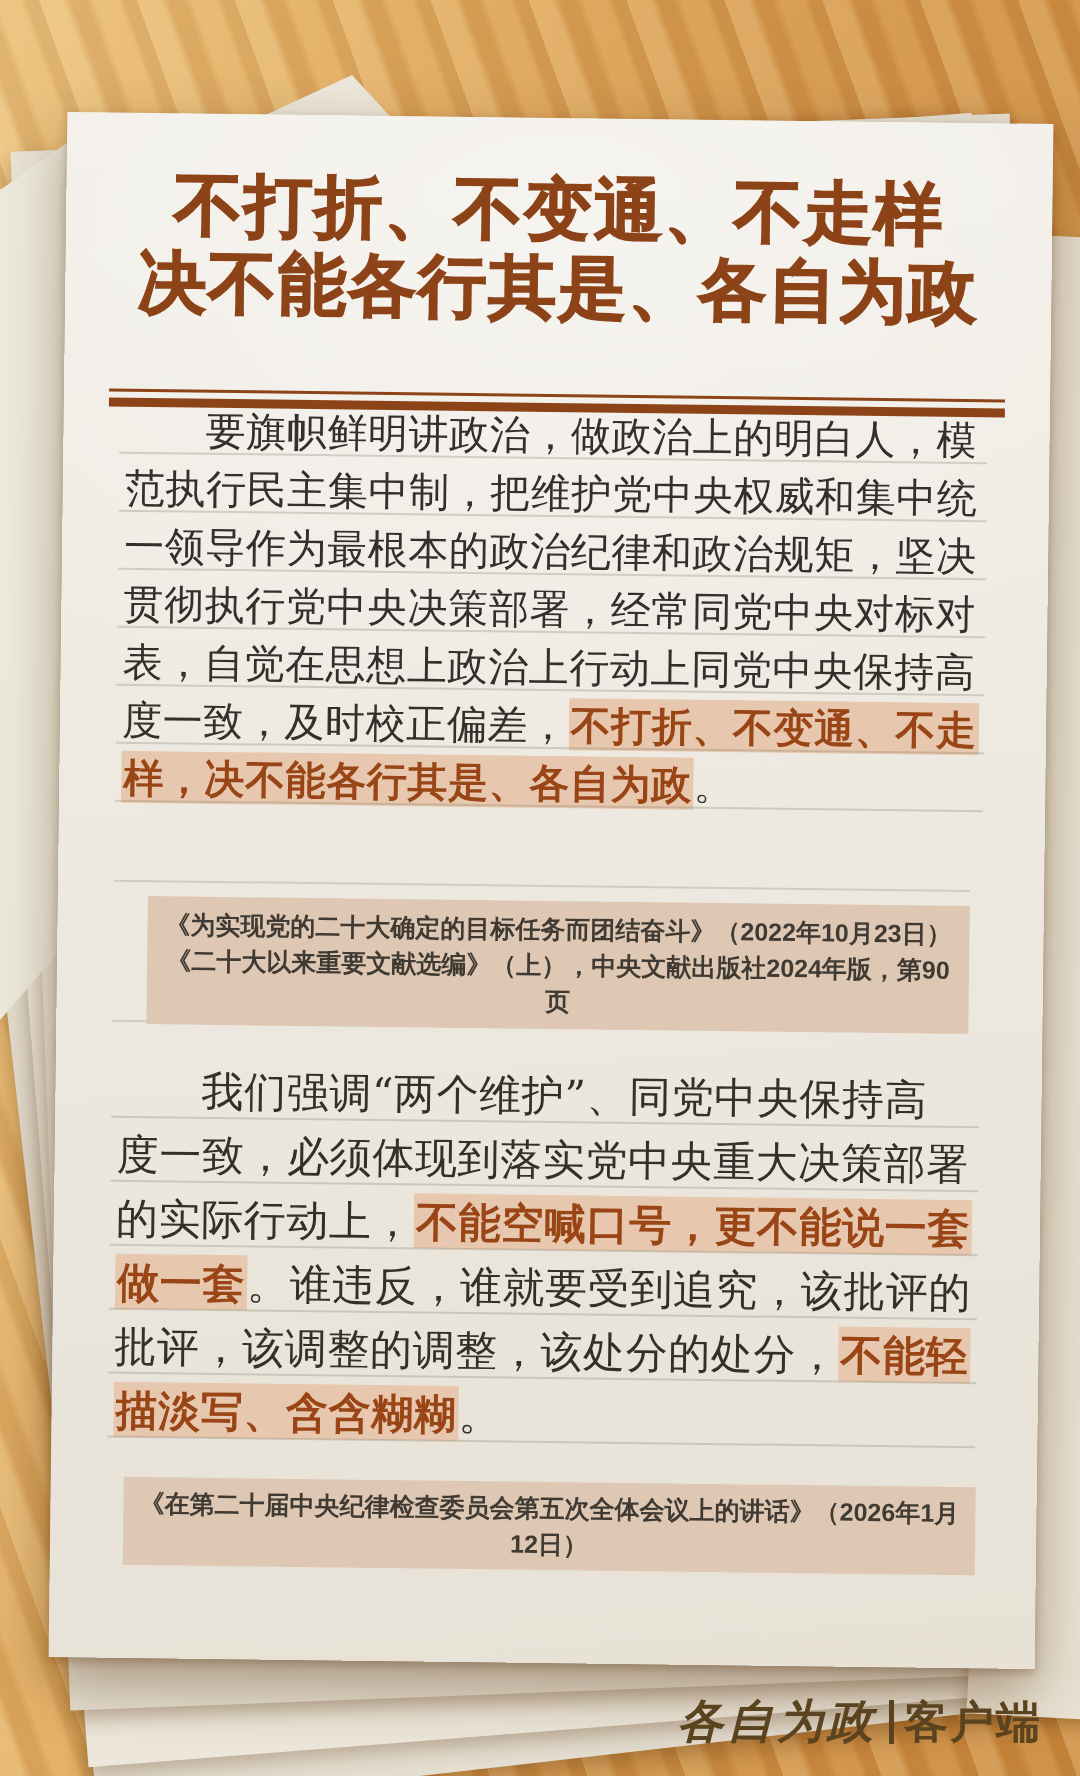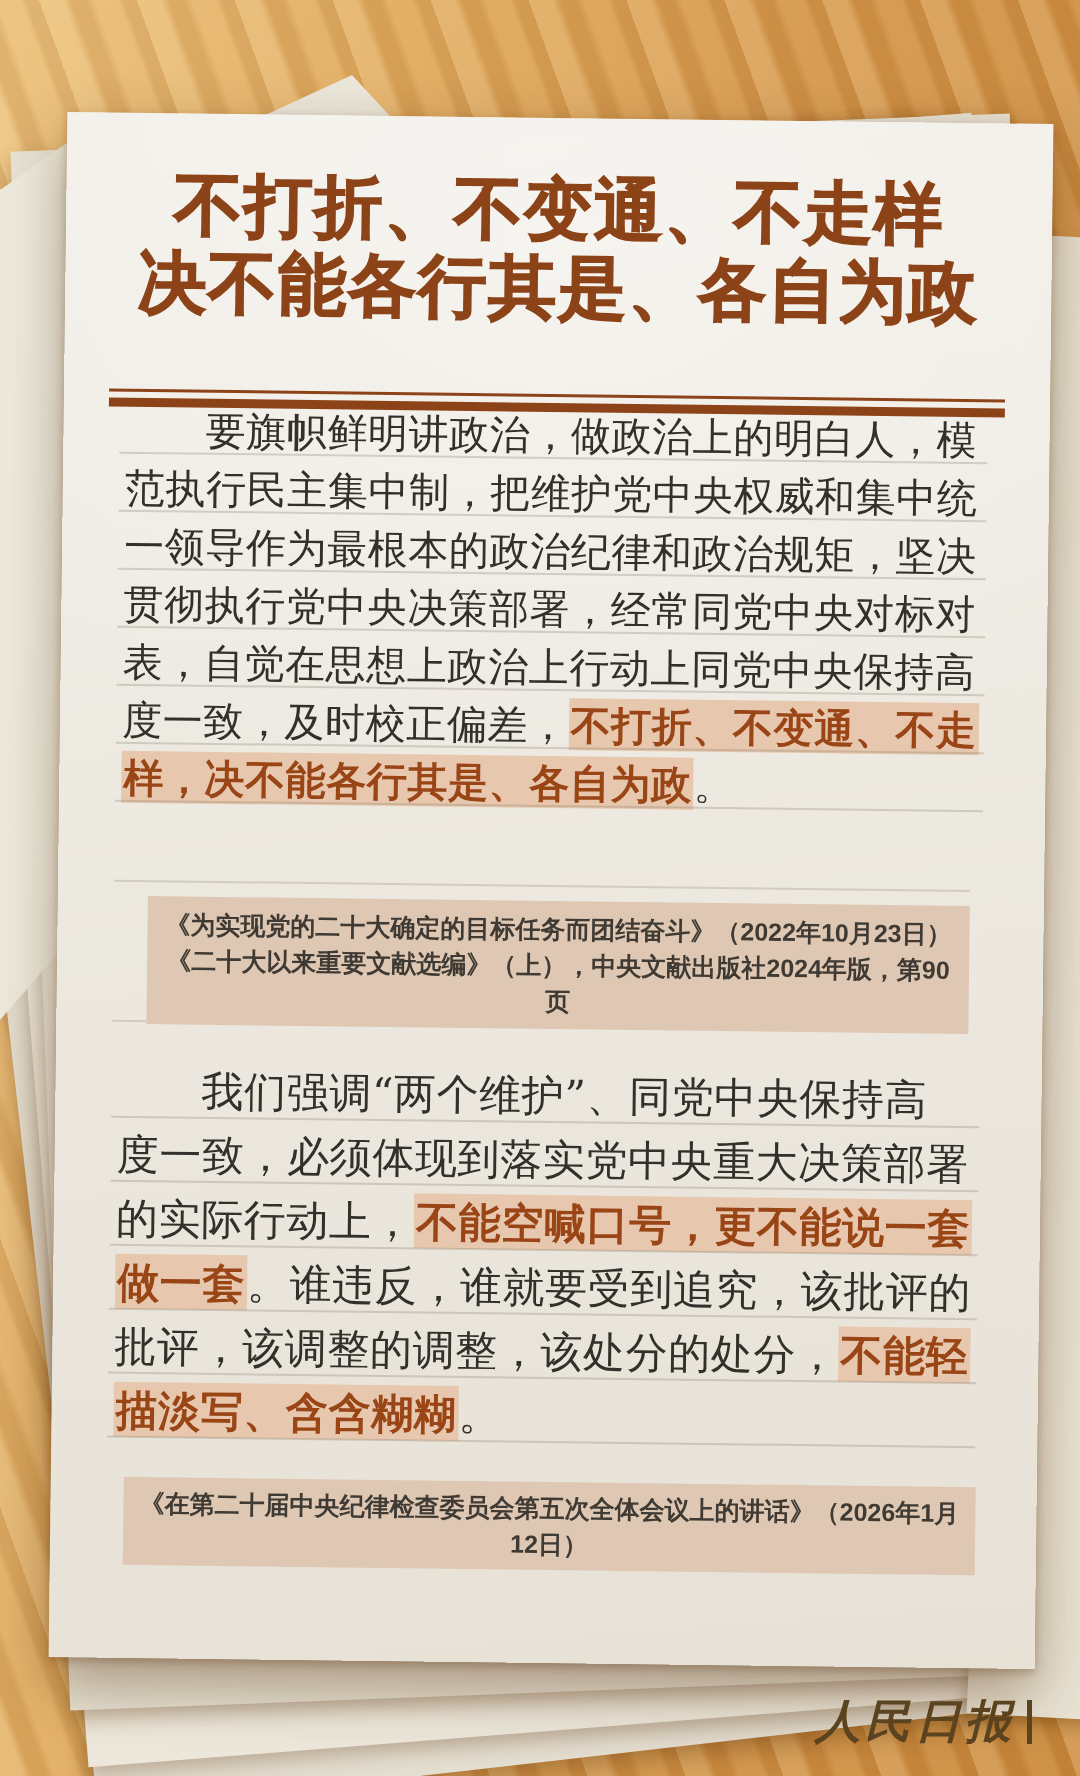--- a/index.html
+++ b/index.html
@@ -133,15 +133,16 @@
       <div class="bline"><span>批评，该调整的调整，该处分的处分，</span><span class="hl">不能轻</span></div>
       <div class="bline"><span class="hl">描淡写、含含糊糊</span><span>。</span></div>
     </div>
 
   <div class="cite cite2">
     <div>《在第二十届中央纪律检查委员会第五次全体会议上的讲话》（2026年1月12日）</div>
   </div>
 </div>
 
 <div class="logo">
-  <span class="cal">人民日报</span>
+  <span class="cal">各自为政</span>
   <span class="sep"></span>
+  <span class="suf">客户端</span>
 </div>
 
 </body></html>

